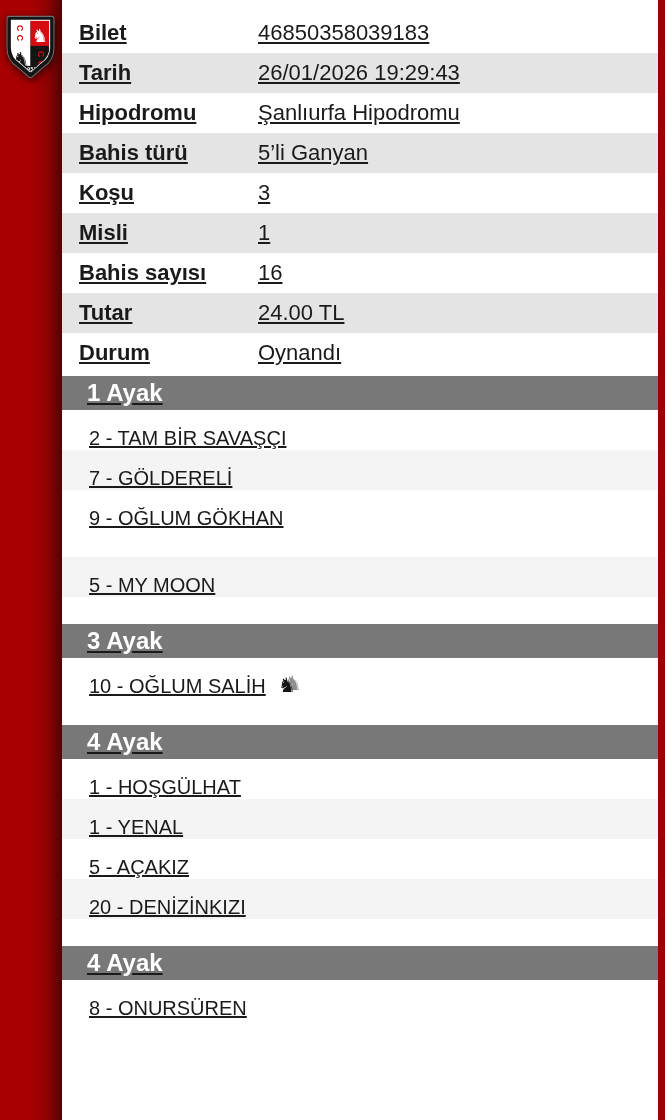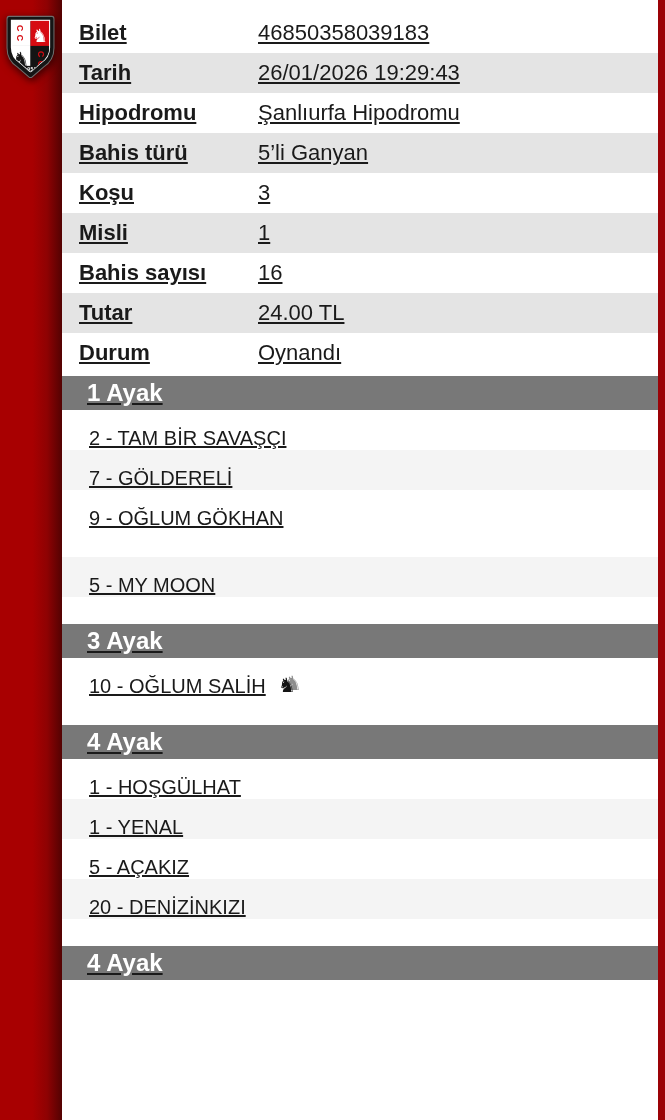--- a/index.html
+++ b/index.html
@@ -184,16 +184,19 @@
       <div class="horse-row">
           <span>5 - AÇAKIZ</span>
         </div>
       <div class="horse-row">
           <span>20 - DENİZİNKIZI</span>
         </div>
     </section>
 
     <section class="leg">
       <div class="leg-header">4 Ayak</div>
+      <div class="horse-row">
+          <span>8 - ONURSÜREN</span>
+        </div>
     </section>
 
   </div>
 </div>
 
 </body></html>

